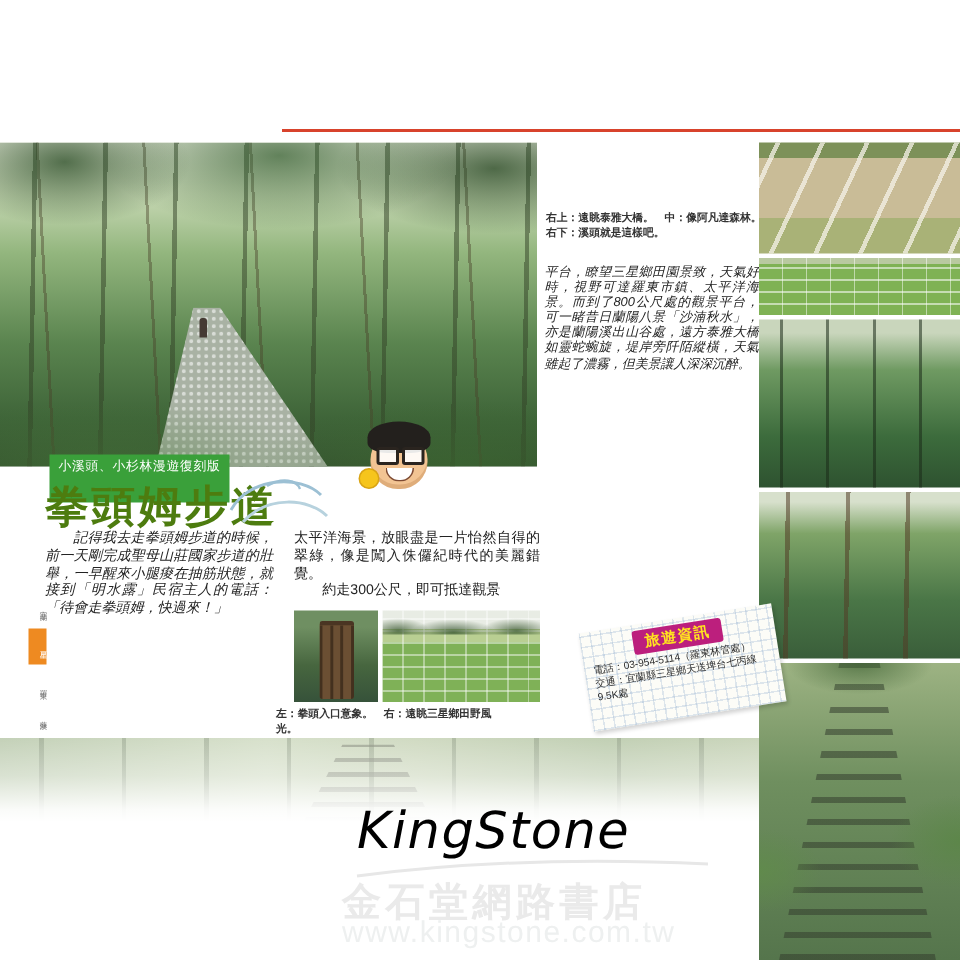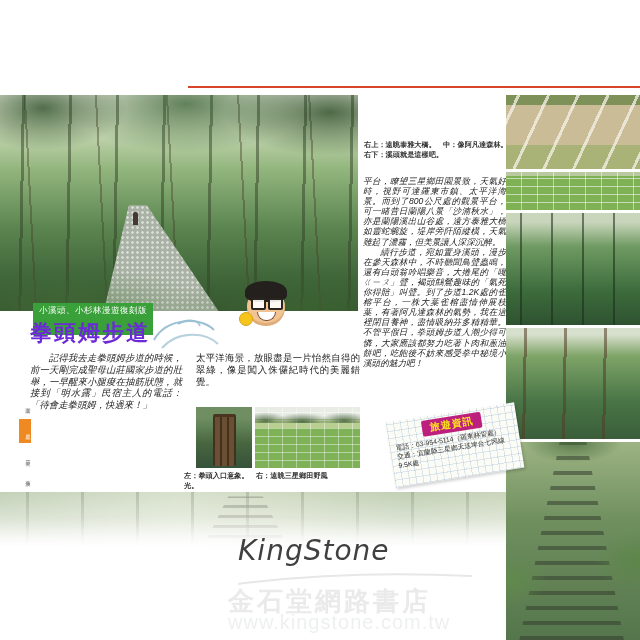--- a/index.html
+++ b/index.html
@@ -38,21 +38,21 @@
   .m-hair{position:absolute;left:2px;top:0;width:42px;height:21px;background:#23201d;border-radius:55% 55% 35% 35%;}
   .m-glass{position:absolute;top:17px;width:11px;height:8px;background:rgba(255,255,255,.9);
     border:2px solid #2a241f;border-radius:2px;}
   .m-glass.l{left:8px;} .m-glass.r{left:25px;}
   .m-smile{position:absolute;left:14px;top:31px;width:17px;height:8px;background:#fff;
     border:1.5px solid #7d4a32;border-top:none;border-radius:0 0 12px 12px;}
   .m-fist{position:absolute;left:-4px;top:31px;width:12px;height:12px;background:#f6c51c;
     border:1px solid #d9a414;border-radius:50%;}
 
   
-  .title{position:absolute;left:30px;top:318px;font-size:22px;font-weight:bold;color:#6d28d9;letter-spacing:2px;}
+  .title{position:absolute;left:30px;top:318px;font-size:29px;font-weight:bold;color:#4d7c0f;letter-spacing:2px;}
   .swirl{position:absolute;left:148px;top:310px;width:80px;height:48px;}
 
   
   .col{position:absolute;color:#232323;text-align:justify;}
   .col p{margin:0;text-indent:2em;}
   .col p.cont{text-indent:0;}
   .col1{left:30px;top:352px;width:152px;font-size:9.4px;line-height:11.8px;font-style:italic;}
   .col2{left:196px;top:352px;width:164px;font-size:9.4px;line-height:11.8px;}
   .col3{left:363px;top:176px;width:143px;font-size:8.6px;line-height:10.1px;font-style:italic;}
 
@@ -120,22 +120,22 @@
     background:
       repeating-linear-gradient(90deg,transparent 0 26px,rgba(88,104,78,.35) 26px 29px,transparent 29px 55px),
       linear-gradient(to right,#b3c4a4,#ccd8bd 35%,#c3d0b1 55%,#b0c29f 80%,#bccaa9 100%);}
   .photo-bottom .steps{position:absolute;left:40%;top:8%;width:17%;height:92%;
     clip-path:polygon(30% 0,70% 0,100% 100%,0 100%);
     background:repeating-linear-gradient(0deg,rgba(104,110,92,.6) 0 3px,transparent 3px 10px);}
   .photo-bottom .mist{position:absolute;inset:0;
     background:linear-gradient(to bottom,rgba(255,255,255,.22) 0%,rgba(255,255,255,.5) 45%,rgba(255,255,255,.93) 85%,#fff 100%);}
 
   
-  .wm-brand{position:absolute;left:238px;top:534px;font-size:28px;font-style:italic;
-    color:#404040;letter-spacing:1px;font-family:"DejaVu Sans",sans-serif;}
+  .wm-brand{position:absolute;left:238px;top:534px;font-size:34px;font-style:italic;
+    color:#000000;letter-spacing:1px;font-family:"DejaVu Sans",sans-serif;}
   .wm-swoosh{position:absolute;left:236px;top:568px;width:240px;height:22px;}
   .wm-store{position:absolute;left:228px;top:584px;font-size:26px;font-weight:bold;color:#eaeaea;letter-spacing:3px;}
   .wm-url{position:absolute;left:228px;top:611px;font-size:20px;color:#eef0f0;letter-spacing:1px;}
 
   
   .tab{position:absolute;left:19px;width:12px;writing-mode:vertical-rl;text-align:center;
     font-size:5px;color:#777;letter-spacing:1px;}
   .tab1{top:396px;height:15px;}
   .tab2{top:419px;height:24px;background:#ee8a21;color:#fff;}
   .tab3{top:450px;height:14px;}
@@ -170,24 +170,24 @@
     <path d="M6 30 C 18 8, 52 6, 66 20" fill="none" stroke="#9cc0d4" stroke-width="2"></path>
     <path d="M14 38 C 30 20, 58 22, 70 34" fill="none" stroke="#b7d2de" stroke-width="2"></path>
     <path d="M30 14 C 40 8, 50 10, 52 16" fill="none" stroke="#9cc0d4" stroke-width="1.6"></path>
   </svg>
 
   <div class="col col1">
     <p>記得我去走拳頭姆步道的時候，前一天剛完成聖母山莊國家步道的壯舉，一早醒來小腿痠在抽筋狀態，就接到「明水露」民宿主人的電話：「待會走拳頭姆，快過來！」</p>
   </div>
   <div class="col col2">
     <p class="cont">太平洋海景，放眼盡是一片怡然自得的翠綠，像是闖入侏儸紀時代的美麗錯覺。</p>
+    <p>約走300公尺，即可抵達觀景</p>
   </div>
   <div class="col col3">
     <p class="cont">平台，瞭望三星鄉田園景致，天氣好時，視野可達羅東市鎮、太平洋海景。而到了800公尺處的觀景平台，可一睹昔日蘭陽八景「沙湳秋水」，亦是蘭陽溪出山谷處，遠方泰雅大橋如靈蛇蜿旋，堤岸旁阡陌縱橫，天氣雖起了濃霧，但美景讓人深深沉醉。</p>
-    <p>續行步道，宛如置身溪頭，漫步在參天森林中，不時聽聞鳥聲蟲鳴，還有白頭翁吟唱樂音，大捲尾的「嘎ㄍㄧㄡ」聲，褐頭鷦鶯趣味的「氣死你得賠」叫聲。到了步道1.2K處的雀榕平台，一株大葉雀榕盡情伸展枝葉，有著阿凡達森林的氣勢，我在這裡閉目養神，盡情吸納芬多精精華。不管平假日，拳頭姆步道人潮少得可憐，大家應該都努力吃著卜肉和蔥油餅吧，吃飽後不妨來感受拳中秘境小溪頭的魅力吧！</p>
   </div>
 
   <div class="caption cap-right-top">右上：遠眺泰雅大橋。　中：像阿凡達森林。右下：溪頭就是這樣吧。</div>
   <div class="caption cap-middle">左：拳頭入口意象。　右：遠眺三星鄉田野風光。</div>
 
   <div class="photo photo-mid-a">
     <div class="post"></div>
   </div>
   <div class="photo photo-mid-b">
     <div class="treeline"></div>

